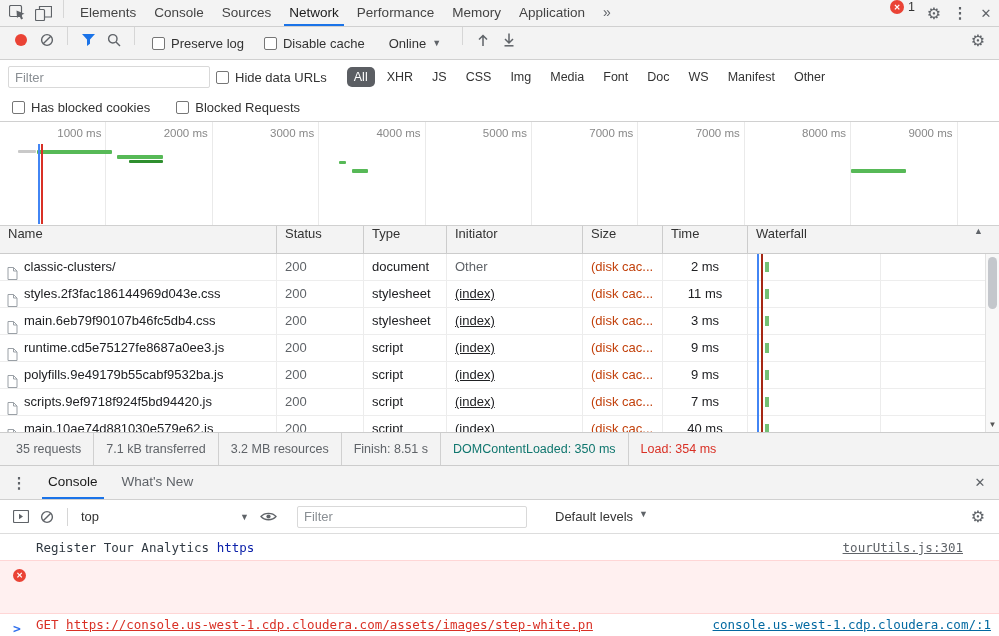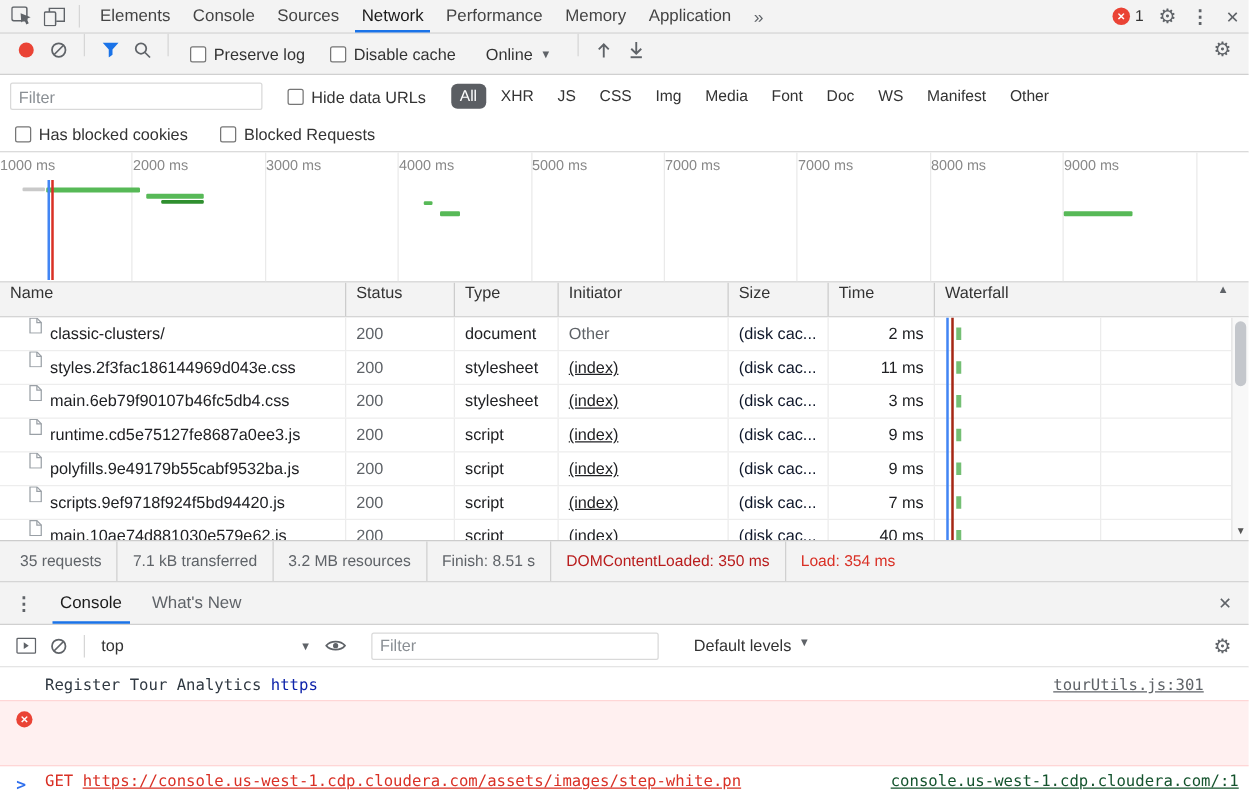--- a/index.html
+++ b/index.html
@@ -7,53 +7,53 @@
   body{font-family:"Liberation Sans",sans-serif;font-size:13px;color:#333;background:#fff}
   .spacer{flex:1}
   .vsep{width:1px;height:18px;background:#d6d6d6;margin:0 7px;flex:none}
   .icon-btn{display:inline-flex;align-items:center;justify-content:center;width:26px;height:26px;flex:none;color:#5f6368;cursor:pointer}
   .gear{font-size:16px}
   .dots{font-size:15px;font-weight:bold}
   .close{font-size:13px}
   .dd{font-size:9px;color:#5f6368;margin-left:6px}
 
   
-  .tabbar{display:flex;align-items:center;height:27px;background:#f3f3f3;border-bottom:1px solid #d0d0d0;padding-left:4px}
+  .tabbar{display:flex;align-items:flex-start;height:27px;background:#f3f3f3;border-bottom:1px solid #d0d0d0;padding-left:4px}
   .tabs{display:flex;height:100%}
   .tab{padding:0 9px;line-height:25px;font-size:13.5px;color:#444;cursor:pointer;position:relative;white-space:nowrap}
   .tab.active{color:#1a1a1a}
   .tab.active::after{content:"";position:absolute;left:4px;right:4px;bottom:0;height:2px;background:#1a73e8}
   .tab.more{color:#5f6368;font-size:14px}
   .err-badge{display:inline-flex;align-items:center;gap:4px;margin-right:6px;cursor:pointer}
   .badge-circle{width:14px;height:14px;border-radius:50%;background:#ea4335;color:#fff;font-size:8px;display:inline-flex;align-items:center;justify-content:center;font-weight:bold}
   .badge-count{color:#333;font-size:12.5px}
 
   
   .net-toolbar{display:flex;height:33px;background:#f3f3f3;border-bottom:1px solid #d0d0d0;padding:0 8px}
   .rec{width:12px;height:12px;border-radius:50%;background:#ea4335;display:inline-block}
   .checkbox{display:inline-flex;align-items:center;gap:6px;margin:0 10px;color:#333;cursor:pointer;white-space:nowrap}
   .cb{width:13px;height:13px;border:1px solid #767676;border-radius:2px;background:#fff;flex:none}
   .throttle{display:inline-flex;align-items:center;margin:0 14px;cursor:pointer;color:#333}
 
   
   .filter-row{display:flex;align-items:center;height:34px;background:#fff;padding:0 8px}
   .filter-input{width:202px;height:22px;border:1px solid #d9d9d9;border-radius:2px;padding:0 6px;font:13px "Liberation Sans",sans-serif;color:#333;outline:none}
   .filter-input::placeholder,.cfilter::placeholder{color:#8a8f94}
-  .filter-row .checkbox{margin-left:20px}
+  .filter-row .checkbox{margin-left:6px}
   .pills{display:flex;align-items:center;margin-left:10px;gap:5px}
   .pill{padding:3px 7px;border-radius:5px;font-size:12.5px;color:#333;cursor:pointer;white-space:nowrap}
   .pill.active{background:#5b5e63;color:#fff}
 
   
   .cookie-row{display:flex;align-items:center;height:28px;background:#fff;border-bottom:1px solid #d0d0d0;padding:0 12px;gap:26px}
 
   
   .overview{position:relative;height:104px;border-bottom:1px solid #d0d0d0;background:#fff;cursor:crosshair}
   .ov-cells{display:flex;height:100%}
-  .ov-cell{width:106.4px;flex:none;border-right:1px solid #eaeaea;text-align:left}
+  .ov-cell{width:106.4px;flex:none;border-right:1px solid #eaeaea;text-align:right}
   .ov-label{font-size:11.5px;color:#888;padding:5px 4px 0 0;display:inline-block}
   .ov-bar{position:absolute;border-radius:1px}
   .ov-line{position:absolute;top:22px;bottom:1px;width:1.5px}
   .ov-line.blue{background:#4285f4}
   .ov-line.red{background:#d93025}
 
   
   .ghead{display:flex;height:28px;background:#f3f3f3;border-bottom:1px solid #ccc}
   .hcell{display:flex;align-items:flex-start;justify-content:space-between;padding:0 8px;border-right:1px solid #ccc;font-size:13px;color:#333;cursor:pointer;overflow:hidden;white-space:nowrap}
   .hcell:last-child{border-right:none}
@@ -62,44 +62,44 @@
   .col-status{width:87px;flex:none}
   .col-type{width:83px;flex:none}
   .col-initiator{width:136px;flex:none}
   .col-size{width:80px;flex:none}
   .col-time{width:85px;flex:none}
   .col-waterfall{flex:1}
   .gbody{position:relative;height:178px;overflow:hidden;background:#fff}
   .rows{position:relative;z-index:1;margin-right:14px}
   .trow{display:flex;height:27px;border-bottom:1px solid #ededed;cursor:default}
   .cell{padding:0 8px;line-height:26px;border-right:1px solid #ececec;overflow:hidden;white-space:nowrap;text-overflow:ellipsis;font-size:13px;color:#202124}
-  .cell.col-name{display:flex;align-items:flex-start;gap:6px;padding-left:23px}
+  .cell.col-name{display:flex;align-items:flex-end;gap:6px;padding-left:7px}
   .cell.col-name span{overflow:hidden;text-overflow:ellipsis}
   .cell.col-status{color:#5f6368}
   .cell.col-initiator .init-plain{color:#5f6368}
   .cell.col-initiator .init-link{color:#202124;text-decoration:underline;cursor:pointer}
-  .cell.col-size{color:#0f172a}
-  .cell.col-time{text-align:right}
+  .cell.col-size{color:#c2410c}
+  .cell.col-time{text-align:center}
   .cell.col-waterfall{border-right:none;position:relative;padding:0}
   .wf-tick{position:absolute;left:17px;top:8px;width:4px;height:10px;background:#74bf74}
   .wf-line{position:absolute;top:0;bottom:0;width:1.5px;z-index:2}
   .wf-line.blue{left:757px;background:#4285f4}
   .wf-line.red{left:761px;background:#a52714}
   .wf-grid{position:absolute;top:0;bottom:0;left:880px;width:1px;background:#ececec;z-index:0}
   .file-icon{display:inline-flex;flex:none}
   .scrollbar{position:absolute;right:0;top:0;bottom:0;width:14px;background:#f8f8f8;border-left:1px solid #e2e2e2;z-index:3}
   .thumb{position:absolute;left:2px;right:2px;top:3px;height:52px;background:#c4c7cc;border-radius:5px;cursor:pointer}
   .sb-btn{position:absolute;left:0;right:0;bottom:1px;height:13px;display:flex;align-items:center;justify-content:center;font-size:8px;color:#555;cursor:pointer}
 
   
   .summary{display:flex;align-items:center;height:34px;background:#f3f3f3;border-top:1px solid #ccc;border-bottom:1px solid #ccc;overflow:hidden}
   .sum-item{padding:0 12px;line-height:32px;border-right:1px solid #d0d0d0;font-size:12.5px;color:#5f6368;white-space:nowrap}
   .sum-item:first-child{padding-left:16px}
   .sum-item:last-child{border-right:none}
-  .sum-item.blue{color:#b91c1c}
+  .sum-item.blue{color:#0f766e}
   .sum-item.red{color:#d93025}
 
   
   .drawer-tabbar{display:flex;align-items:center;height:34px;background:#f3f3f3;border-bottom:1px solid #d0d0d0;padding:0 6px}
   .dtabs{display:flex;height:100%;margin-left:4px}
   .dtab{padding:0 12px;line-height:32px;font-size:13.5px;color:#5f6368;cursor:pointer;position:relative;white-space:nowrap}
   .dtab.active{color:#1a1a1a}
   .dtab.active::after{content:"";position:absolute;left:6px;right:6px;bottom:0;height:2px;background:#1a73e8}
 
   .ctoolbar{display:flex;align-items:center;height:34px;background:#fff;border-bottom:1px solid #ddd;padding:0 8px}
@@ -109,21 +109,21 @@
 
   
   .cmessages{display:flex;flex-direction:column;height:102px;background:#fff;font-family:"DejaVu Sans Mono","Liberation Mono",monospace;font-size:12.5px}
   .cmsg{position:relative;padding:4px 36px 4px 36px;white-space:pre-wrap;line-height:17px;color:#303942}
   .cmsg.log{display:flex;align-items:flex-start;min-height:26px;padding-top:5px}
   .cbool{color:#0d22aa}
   .csrc{margin-left:auto;color:#5f6368;text-decoration:underline;cursor:pointer;white-space:nowrap}
   .cmsg.error{background:#fff0f0;border-top:1px solid #ffd6d6;border-bottom:1px solid #ffd6d6;color:#d93025;min-height:44px}
   .err-icon{position:absolute;left:13px;top:8px;width:13px;height:13px;border-radius:50%;background:#ea4335;color:#fff;font-size:8px;font-weight:bold;display:inline-flex;align-items:center;justify-content:center;font-family:"Liberation Sans",sans-serif}
   .eurl{color:#d93025;text-decoration:underline;cursor:pointer;word-break:break-all}
-  .csrc.err{float:right;color:#14532d;margin-right:-28px}
+  .csrc.err{float:right;color:#0369a1;margin-right:-28px}
   .cprompt{flex:1;padding:7px 0 0 13px;cursor:text}
   .chev{color:#2f6fed;font-weight:bold;font-size:13px}
 </style>
 </head>
 <body>
 
 <div class="devtools">
 
   <div class="tabbar">
     <span class="icon-btn">

